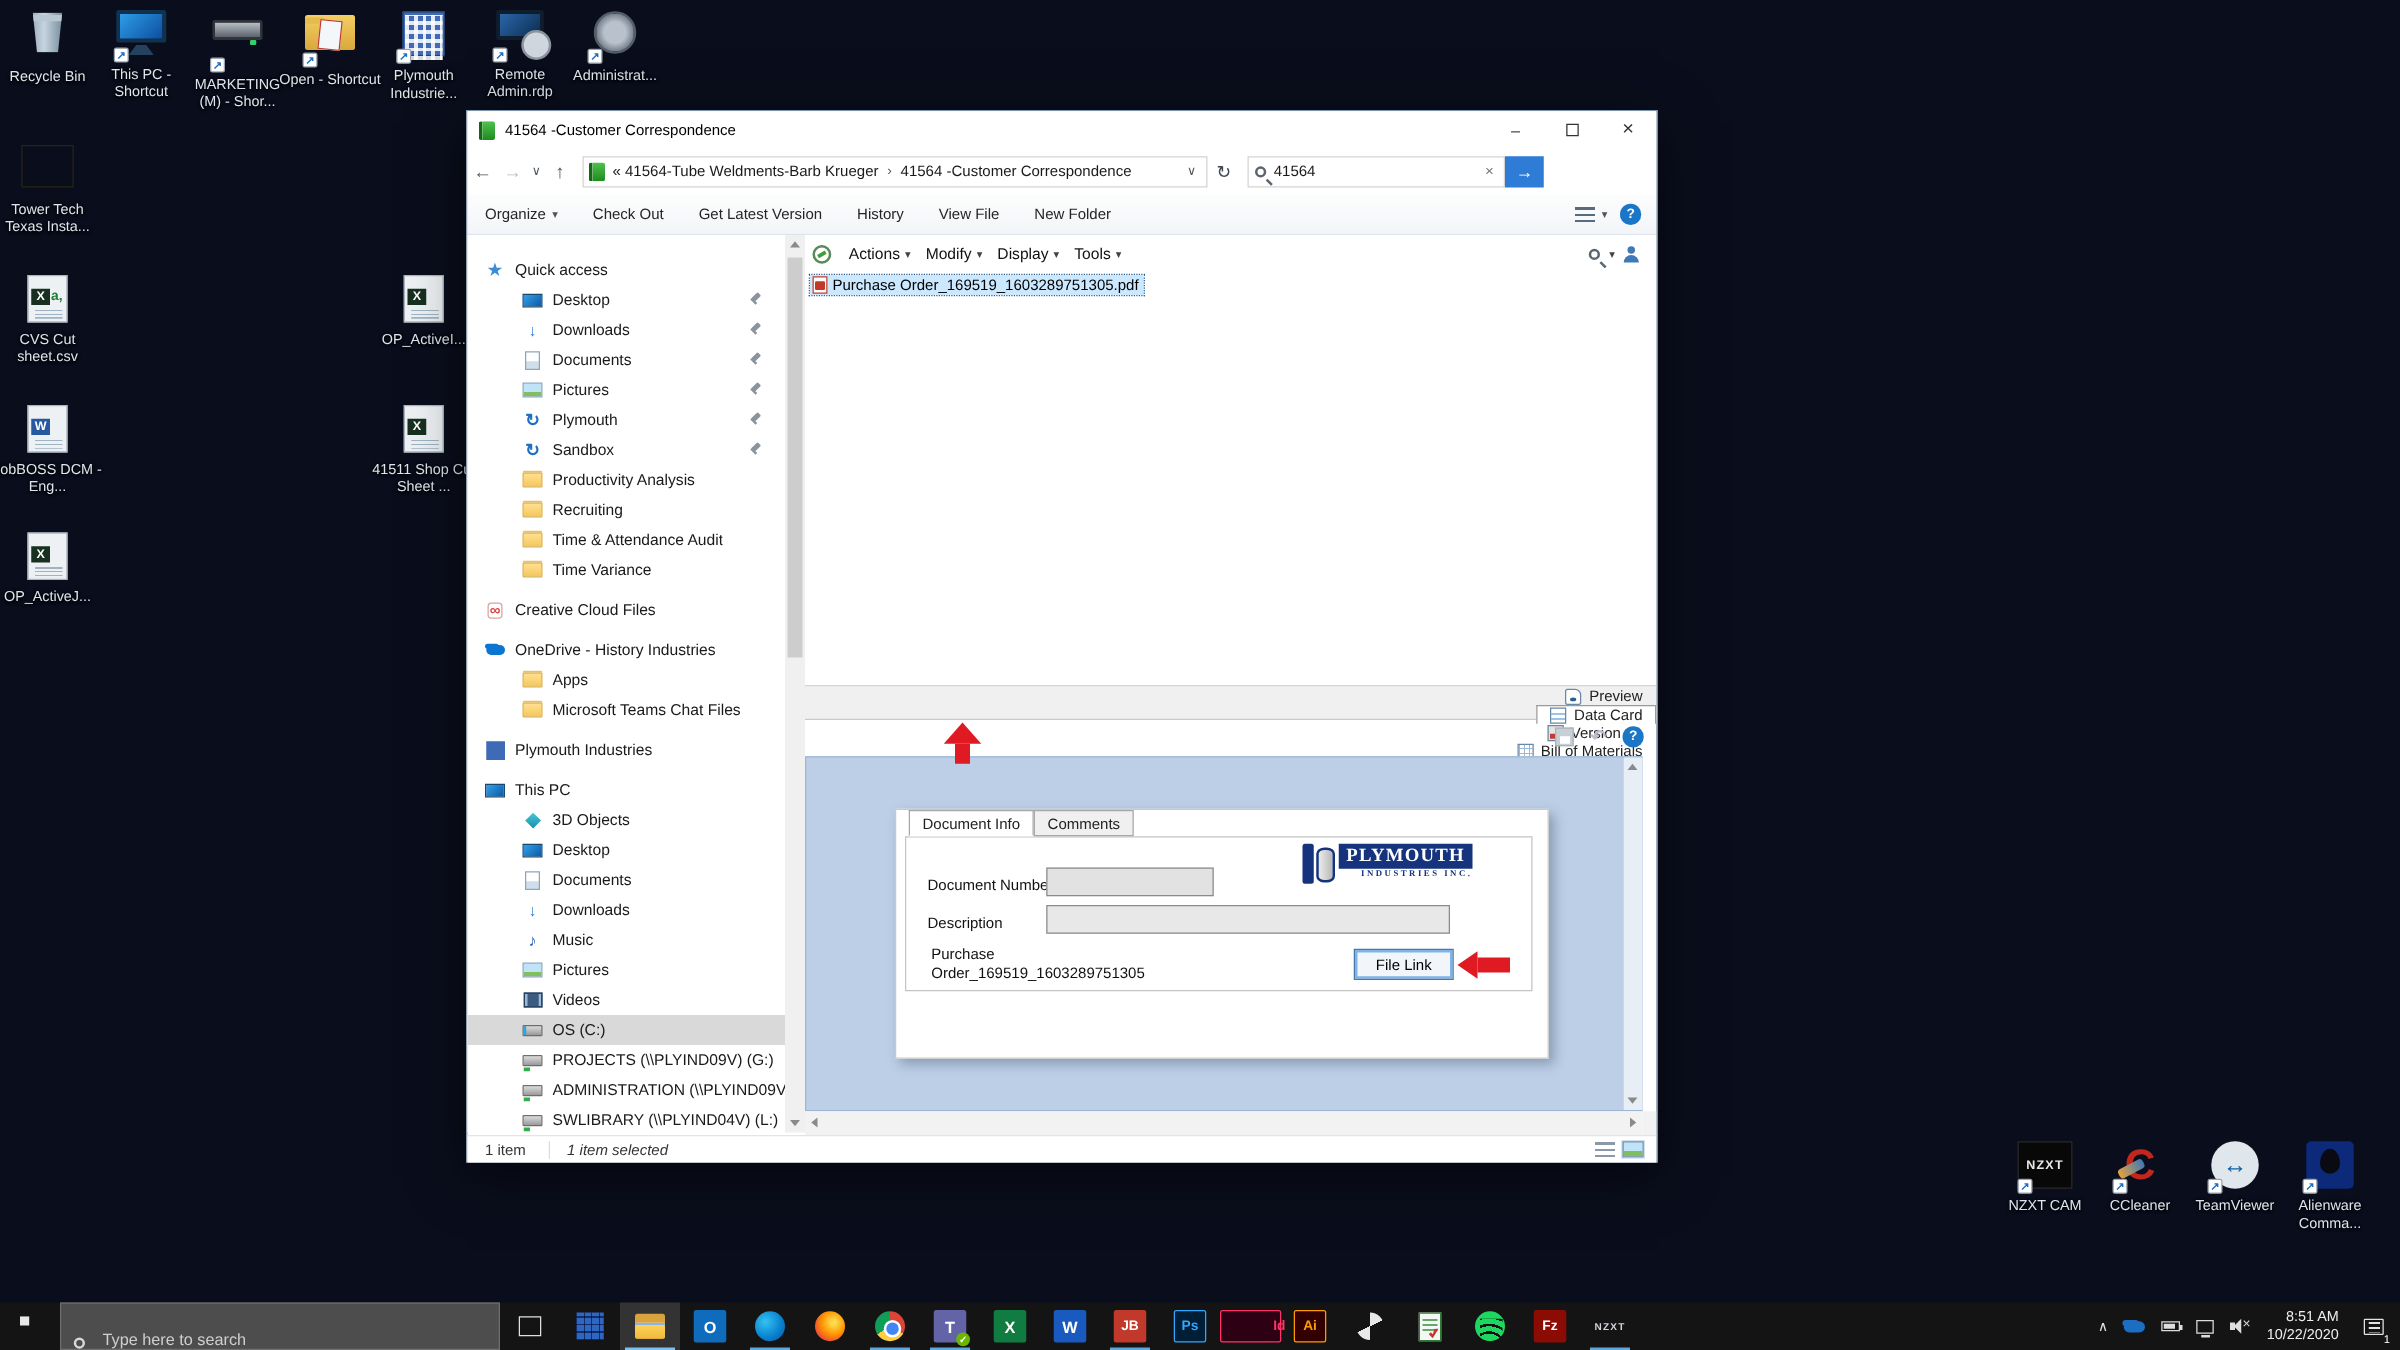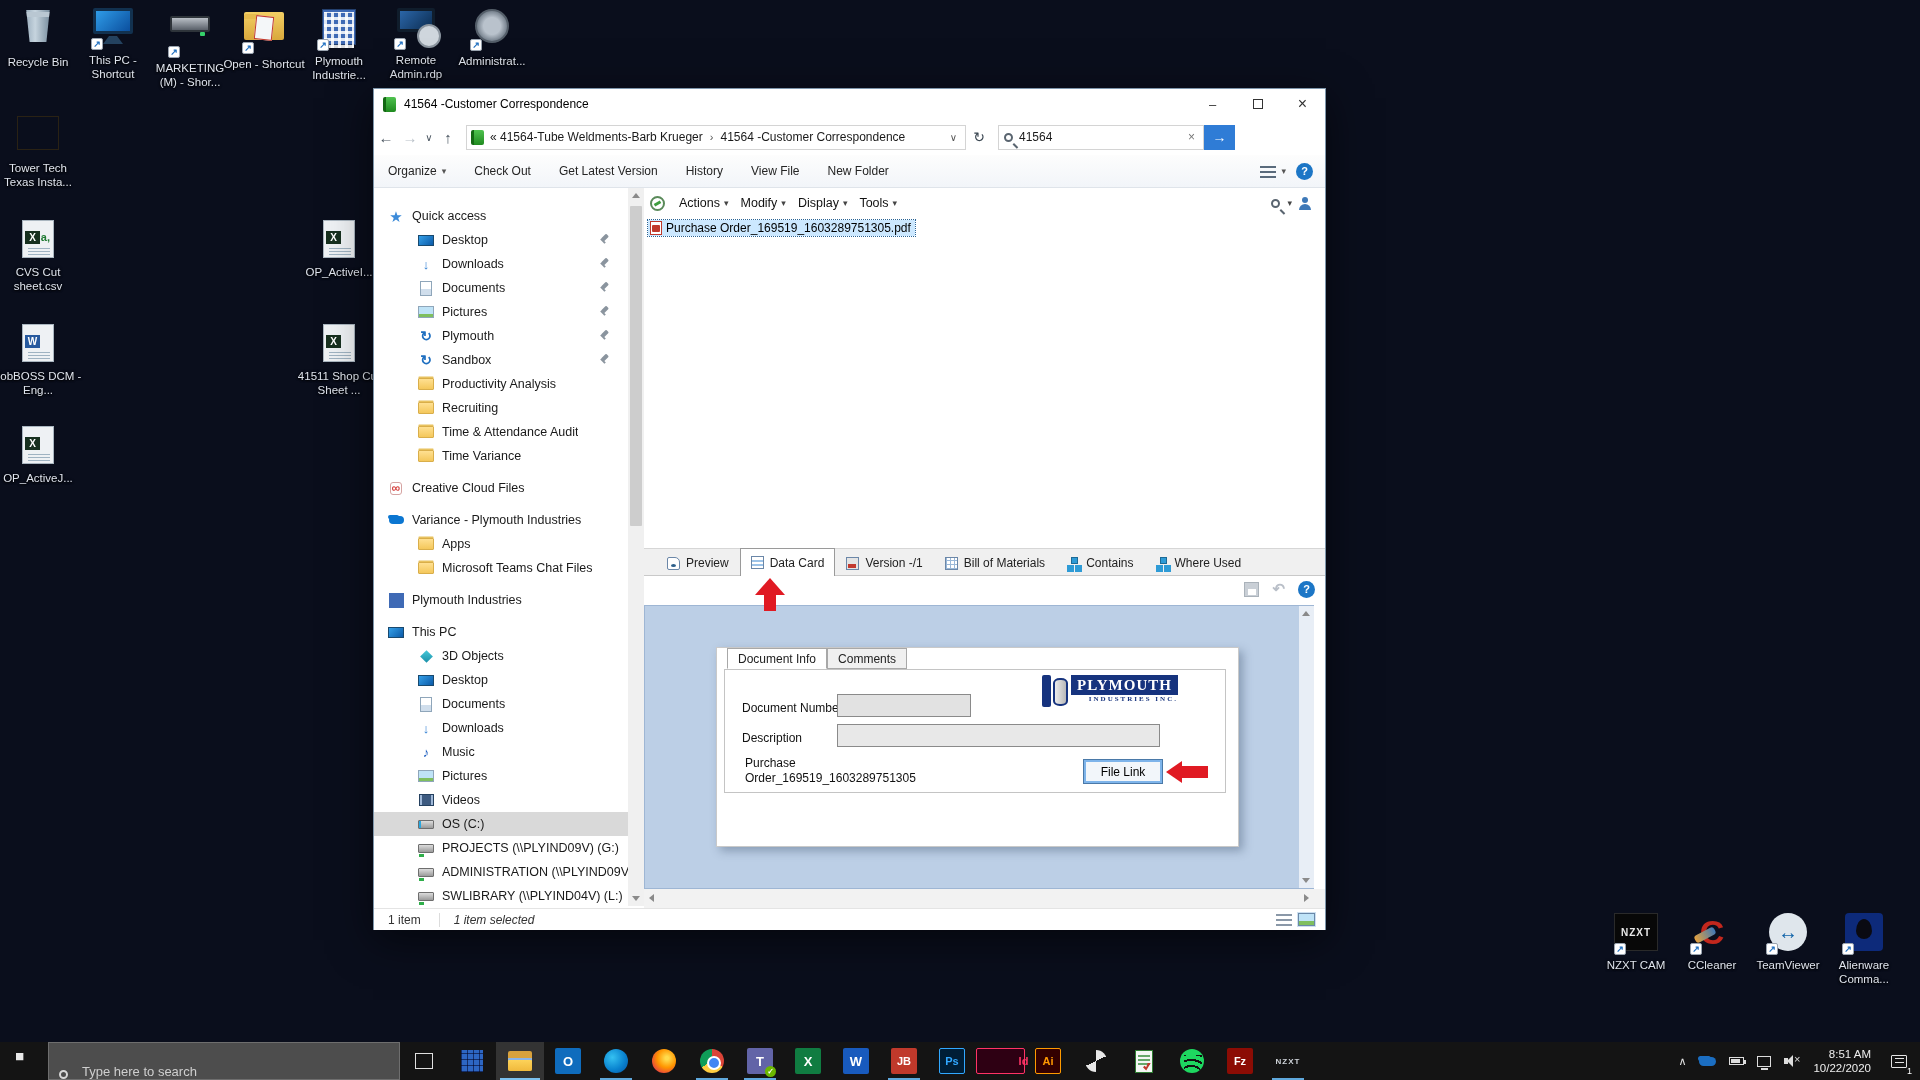--- a/index.html
+++ b/index.html
@@ -114,21 +114,21 @@
   .pdm-right { margin-left:auto; display:flex; align-items:center; gap:7px; padding-right:14px; }
   .person { width:12px; height:13px; position:relative; }
   .person::before{content:"";position:absolute;left:3px;top:0;width:6px;height:6px;border-radius:50%;background:#3e79b8;}
   .person::after{content:"";position:absolute;left:0;bottom:0;width:12px;height:6px;border-radius:6px 6px 0 0;background:#3e79b8;}
   .filerow { margin:2px 0 0 4px; display:inline-flex; align-items:center; padding:1px 4px 1px 2px; background:#cce8ff; outline:1px dotted #2a6496; }
   .pdfic { width:12px; height:14px; background:#fff; border:1px solid #c0392b; margin-right:4px; position:relative; flex:none; }
   .pdfic::before{content:"";position:absolute;left:1px;top:3px;right:1px;height:7px;background:#c0392b;border-radius:1px;}
   .filename { font-size:12px; color:#000; white-space:nowrap; }
 
   
-  .tabstrip { position:absolute; left:270px; right:0; top:459px; height:28px; background:#f0f0f0; border-top:1px solid #d6d6d6; border-bottom:1px solid #c9c9c9; display:flex; align-items:flex-end; padding-left:12px; }
+  .tabstrip { position:absolute; left:270px; right:0; top:459px; height:28px; background:#f0f0f0; border-top:1px solid #d6d6d6; border-bottom:1px solid #c9c9c9; display:flex; align-items:flex-end; padding-left:12px;flex-direction:column; }
   .ptab { height:25px; display:flex; align-items:center; padding:0 10px; font-size:12px; color:#222; border:1px solid transparent; border-bottom:none; }
   .ptab.active { background:#fff; border-color:#9a9a9a; height:28px; margin-bottom:-1px; }
   .ti { width:13px; height:13px; border:1px solid #6b87a8; background:#fff; display:inline-block; margin-right:6px; position:relative; flex:none; }
   .ti-preview { border-radius:2px 5px 2px 2px; }
   .ti-preview::after{content:"";position:absolute;left:3px;bottom:2px;width:5px;height:3px;border-radius:50%;background:#2d5f8a;}
   .ti-datacard { background:linear-gradient(#fff 3px,#9cc3e8 3px 5px,#fff 5px 7px,#9cc3e8 7px 9px,#fff 9px); }
   .ti-version { background:#e4e4e4; }
   .ti-version::after{content:"";position:absolute;left:1px;bottom:1px;width:8px;height:4px;background:#c23a30;}
   .ti-bom { background:repeating-linear-gradient(0deg,#9ab8d8 0 1px,transparent 1px 4px),repeating-linear-gradient(90deg,#9ab8d8 0 1px,transparent 1px 4px),#fff; }
   .ti-node { border:none; background:transparent; }
@@ -488,21 +488,21 @@
     <div class="srow lvl1">
         <span class="ic ic-folder"></span>
         <span class="lbl">Time Variance</span>
       </div>
     <div class="srow gap">
         <span class="ic ic-cc"></span>
         <span class="lbl">Creative Cloud Files</span>
       </div>
     <div class="srow gap">
         <span class="ic ic-cloud"></span>
-        <span class="lbl">Variance - Plymouth Industries</span>
+        <span class="lbl">OneDrive - History Industries</span>
       </div>
     <div class="srow lvl1">
         <span class="ic ic-folder"></span>
         <span class="lbl">Apps</span>
       </div>
     <div class="srow lvl1">
         <span class="ic ic-folder"></span>
         <span class="lbl">Microsoft Teams Chat Files</span>
       </div>
     <div class="srow gap">

